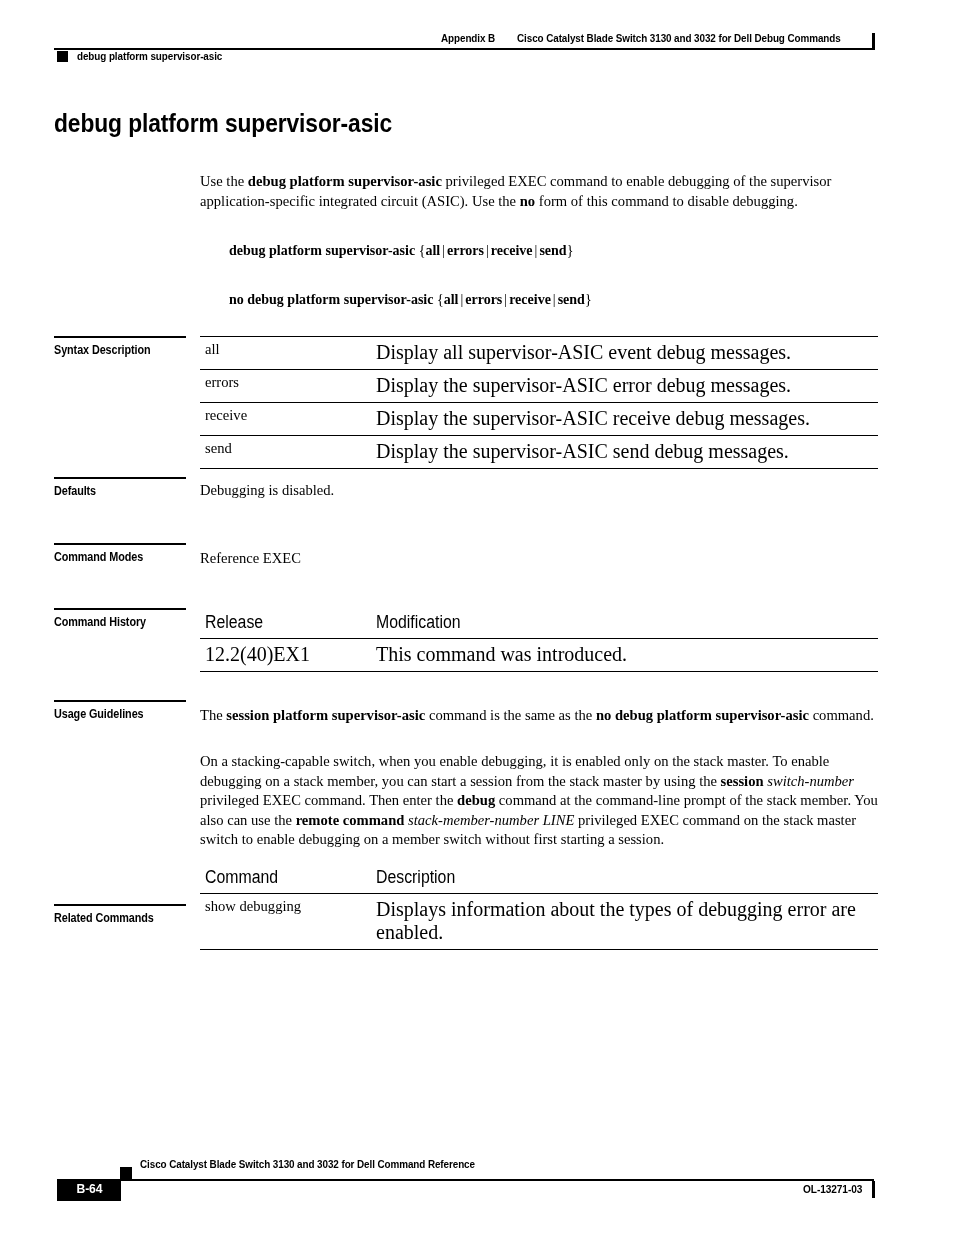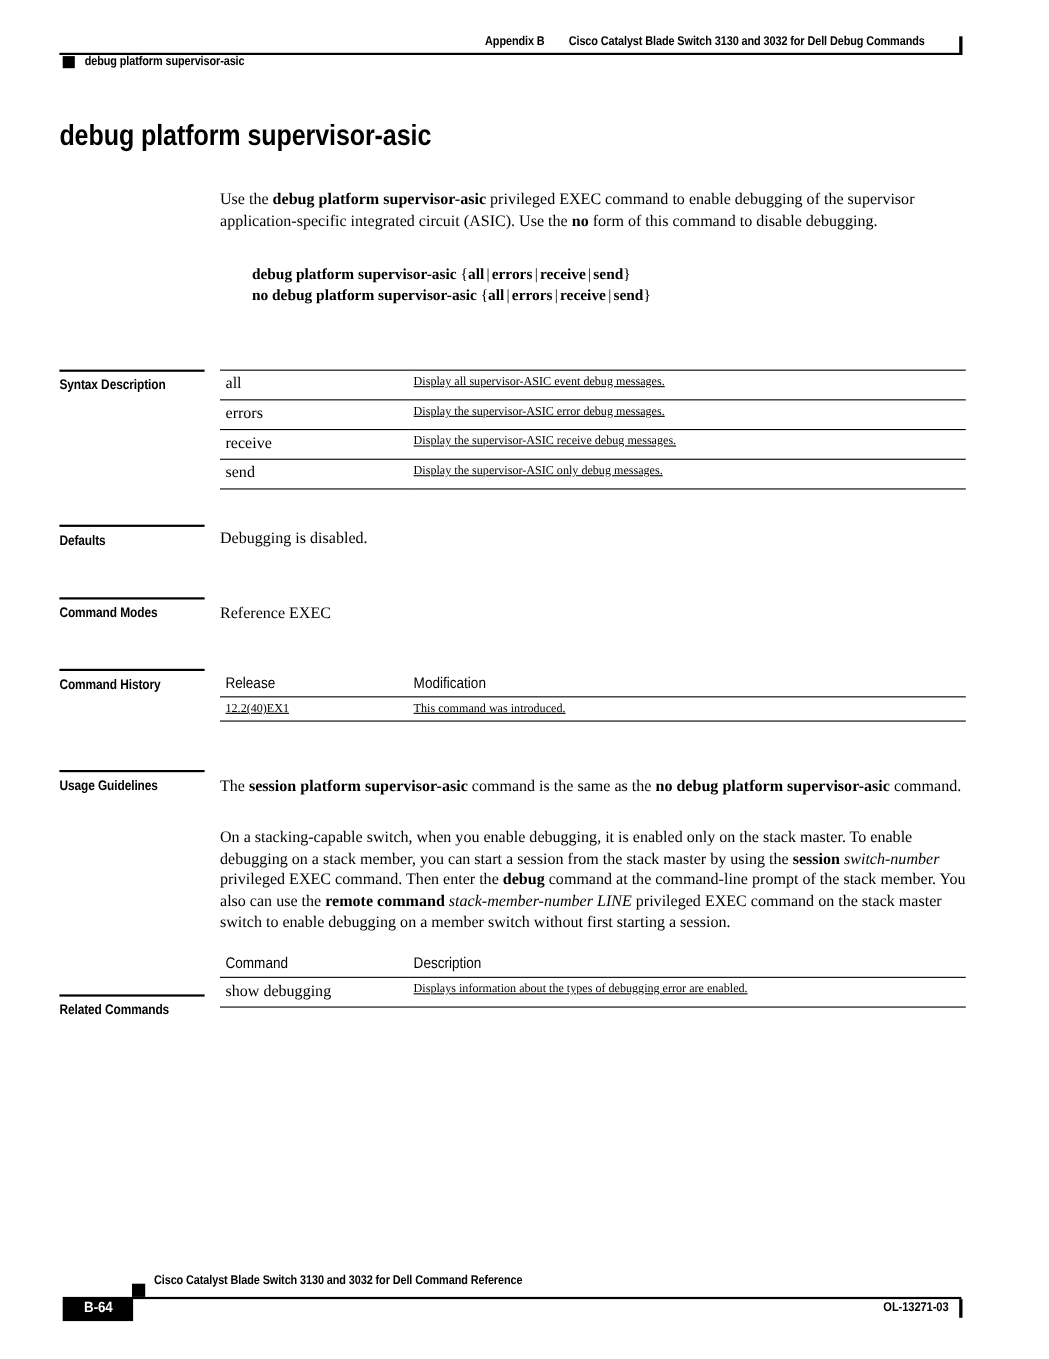--- a/index.html
+++ b/index.html
@@ -134,25 +134,25 @@
     padding: 4px 0 5px 0;
     vertical-align: top;
     text-align: left;
     font-weight: normal;
   }
   .doc-table .col-a { width: 166px; padding-left: 5px; }
   .doc-table .col-b { padding-left: 5px; }
   .rule-top   { border-top: 1.3px solid #000; }
   .rule-bot   { border-bottom: 1.3px solid #000; }
   .term { font-weight: bold; font-size: 14.6px; }
-  .desc { font-size: 11px; text-decoration: underline; }
+  .desc { font-size: 20px; }
   .thead-cell {
     font-family: "Liberation Sans", sans-serif;
     font-weight: bold;
-    font-size: 14px;
+    font-size: 18px;
     padding-bottom: 6px;
   }
   .thead-cell span {
     display: inline-block;
     transform: scaleX(0.88);
     transform-origin: left center;
   }
 
   
   #page-footer {
@@ -246,21 +246,21 @@
 
 <div class="body-text" style="top:172px;">
   <span>Use the </span><span class="bld">debug platform supervisor-asic</span><span> privileged EXEC command to enable debugging of the supervisor application-specific integrated circuit (ASIC). Use the </span><span class="bld">no</span><span> form of this command to disable debugging.</span>
 </div>
 
 <div class="syntax-line" style="top:243px;">
   <span>debug platform supervisor-asic</span>
   <span class="brace">{</span><span class="opt">all</span><span class="sep">|</span><span class="opt">errors</span><span class="sep">|</span><span class="opt">receive</span><span class="sep">|</span><span class="opt">send</span><span class="brace">}</span>
 </div>
 
-<div class="syntax-line" style="top:262px;">
+<div class="syntax-line" style="top:292px;">
   <span>no debug platform supervisor-asic</span>
   <span class="brace">{</span><span class="opt">all</span><span class="sep">|</span><span class="opt">errors</span><span class="sep">|</span><span class="opt">receive</span><span class="sep">|</span><span class="opt">send</span><span class="brace">}</span>
 </div>
 
 <div class="section-rule" style="top:336px;"></div>
 <div class="section-label sans" style="top:343px;">Syntax Description</div>
 
 <table class="doc-table" style="top:336px;">
   <tbody>
     <tr class="rule-top rule-bot">
@@ -270,21 +270,21 @@
     <tr class="rule-bot">
       <td class="col-a term">errors</td>
       <td class="col-b desc">Display the supervisor-ASIC error debug messages.</td>
     </tr>
     <tr class="rule-bot">
       <td class="col-a term">receive</td>
       <td class="col-b desc">Display the supervisor-ASIC receive debug messages.</td>
     </tr>
     <tr class="rule-bot">
       <td class="col-a term">send</td>
-      <td class="col-b desc">Display the supervisor-ASIC only debug messages.</td>
+      <td class="col-b desc">Display the supervisor-ASIC send debug messages.</td>
     </tr>
   </tbody>
 </table>
 
 <div class="section-rule" style="top:477px;"></div>
 <div class="section-label sans" style="top:484px;">Defaults</div>
 <div class="body-text" style="top:481px;">Debugging is disabled.</div>
 
 <div class="section-rule" style="top:543px;"></div>
 <div class="section-label sans" style="top:550px;">Command Modes</div>

